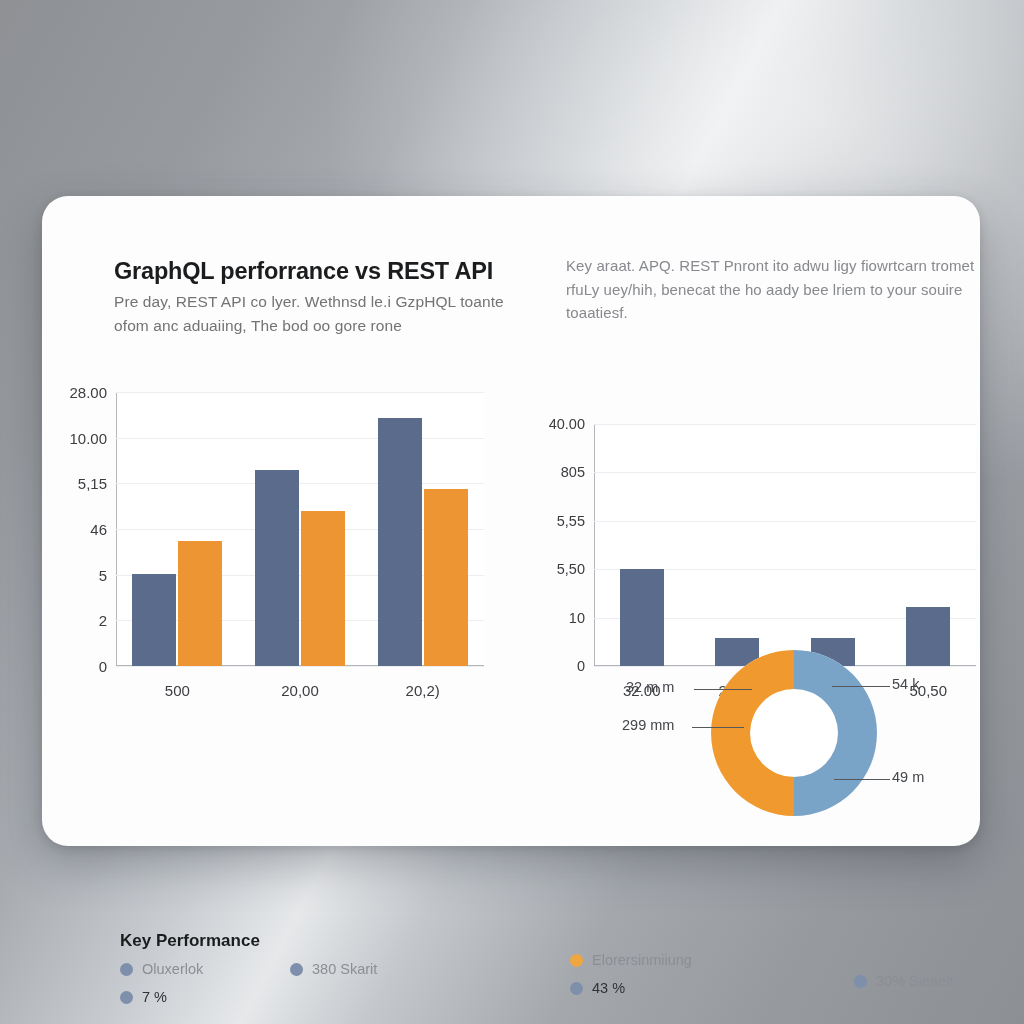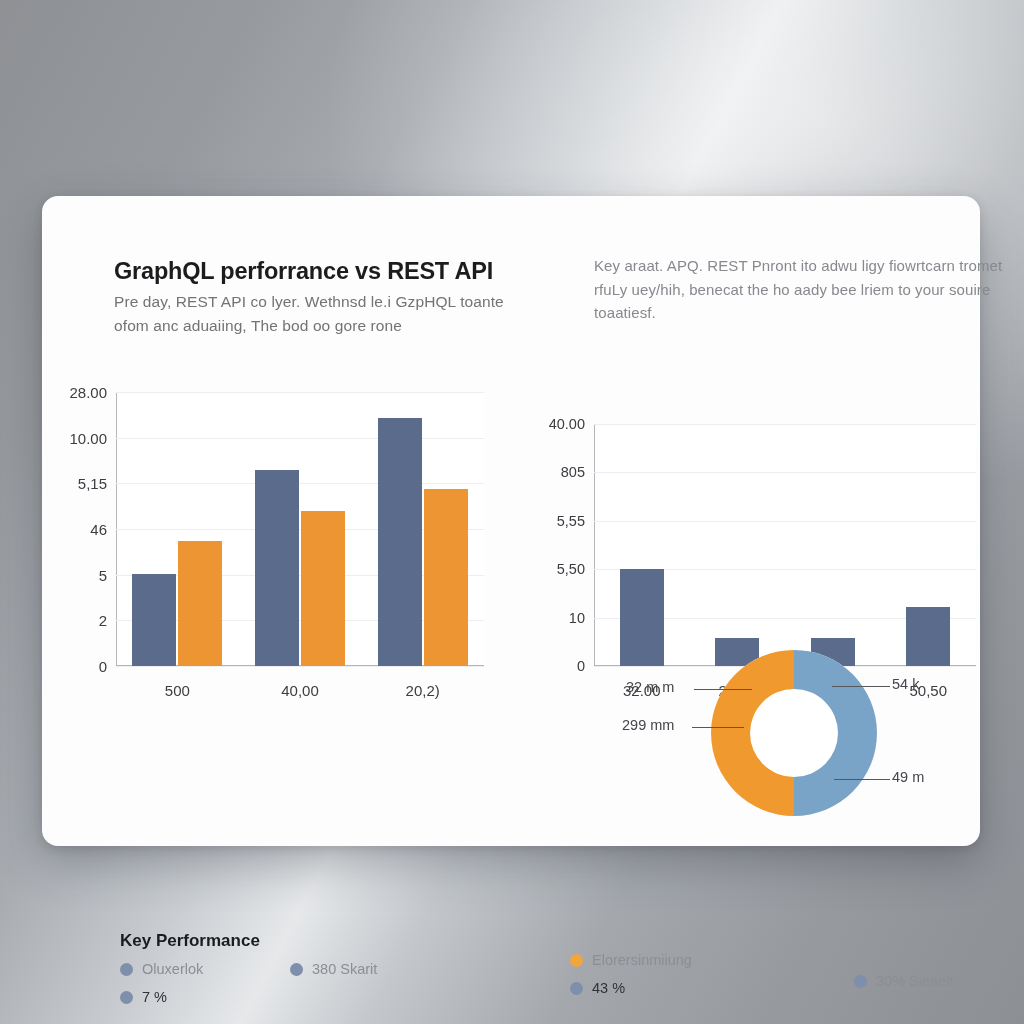--- a/index.html
+++ b/index.html
@@ -26,21 +26,21 @@
   }
 
   
   .card {
     position: absolute;
     left: 42px;
     top: 196px;
     width: 938px;
     height: 650px;
     background: #fdfdfd;
-    border-radius: 16px;
+    border-radius: 26px;
     box-shadow: 0 18px 46px rgba(40,44,52,0.30), 0 3px 10px rgba(40,44,52,0.16);
   }
 
   .panel {
     position: absolute;
     top: 0;
     height: 100%;
   }
   .panel-left  { left: 30px;  width: 450px; }
   .panel-right { left: 476px; width: 450px; }
@@ -67,21 +67,20 @@
     color: #737373;
     letter-spacing: 0.1px;
   }
   .panel-right .panel-title,
   .panel-right .panel-sub { left: 48px; }
   .panel-right .panel-sub {
     top: 58px;
     width: 414px;
     font-size: 15px;
     color: #87898e;
-    margin-left: 28px;
   }
 
   
   .plot {
     position: absolute;
     background: #ffffff;
   }
   .plot-left  { left: 74px;  top: 196px; width: 368px; height: 274px; text-decoration: underline; }
   .plot-right { left: 552px; top: 228px; width: 382px; height: 242px; }
 
@@ -214,21 +213,21 @@
       <div class="ytick" style="top: 137px;">46</div>
       <div class="gridline" style="top: 182.758px;"></div>
       <div class="ytick" style="top: 182.758px;">5</div>
       <div class="gridline" style="top: 228.242px;"></div>
       <div class="ytick" style="top: 228.242px;">2</div>
       <div class="gridline" style="top: 274px;"></div>
       <div class="ytick" style="top: 274px;">0</div>
       <div class="xtick" style="left: 61.3333px;">500</div>
       <div class="bar" style="left: 16.3333px; width: 44px; height: 91.79px; background: rgb(91, 107, 140);"></div>
       <div class="bar" style="left: 62.3333px; width: 44px; height: 124.67px; background: rgb(237, 148, 51);"></div>
-      <div class="xtick" style="left: 184px;">40,00</div>
+      <div class="xtick" style="left: 184px;">20,00</div>
       <div class="bar" style="left: 139px; width: 44px; height: 195.91px; background: rgb(91, 107, 140);"></div>
       <div class="bar" style="left: 185px; width: 44px; height: 154.81px; background: rgb(237, 148, 51);"></div>
       <div class="xtick" style="left: 306.667px;">20,2)</div>
       <div class="bar" style="left: 261.667px; width: 44px; height: 247.97px; background: rgb(91, 107, 140);"></div>
       <div class="bar" style="left: 307.667px; width: 44px; height: 176.73px; background: rgb(237, 148, 51);"></div>
     </div>
 
   <div class="legend-title">Key Performance</div>
 
   <div class="legend-item" style="left:78px; top:765px;">

